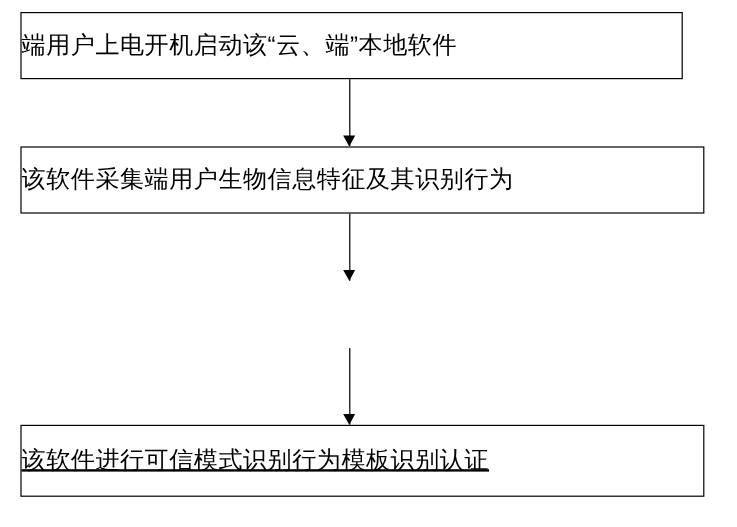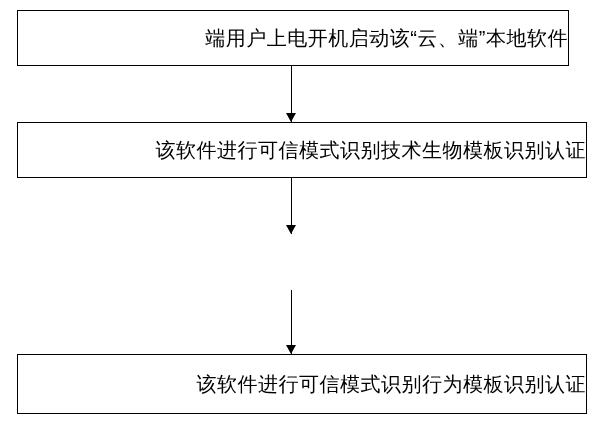--- a/index.html
+++ b/index.html
@@ -19,33 +19,33 @@
     width: 614px;
     height: 439px;
   }
   .node {
     position: absolute;
     box-sizing: border-box;
     border: 1.5px solid #000000;
     background: #ffffff;
     display: flex;
     align-items: center;
-    justify-content: flex-end;
+    justify-content: flex-start;
     text-align: center;
     color: #000000;
     font-size: 20px;
     line-height: 1.2;
     letter-spacing: 0.5px;
     white-space: nowrap;
   }
   
   .node-1 { left: 17px;  top: 10px;  width: 552px; height: 56px; }
   .node-2 { left: 17px;  top: 122px; width: 570px; height: 56px; }
   .node-3 { left: 6px;   top: 234px; width: 592px; height: 56px; }
-  .node-4 { left: 17px;  top: 354px; width: 570px; height: 60px; }
+  .node-4 { left: 17px;  top: 354px; width: 570px; height: 60px; text-decoration: underline; }
 
   
   .connector {
     position: absolute;
     width: 0;
     border-left: 1.5px solid #000000;
   }
   .conn-1 { left: 291px; top: 66px;  height: 56px; }
   .conn-2 { left: 291px; top: 178px; height: 56px; }
   .conn-3 { left: 291px; top: 290px; height: 64px; }
@@ -68,21 +68,21 @@
 <div class="flowchart">
 
   <div class="node node-1">
     <span>端用户上电开机启动该“云、端”本地软件</span>
   </div>
 
   <div class="connector conn-1"></div>
   <div class="arrowhead arrow-1"></div>
 
   <div class="node node-2">
-    <span>该软件进行可信模式识别技术生物模板识别认证</span>
+    <span>该软件采集端用户生物信息特征及其识别行为</span>
   </div>
 
   <div class="connector conn-2"></div>
   <div class="arrowhead arrow-2"></div>
 
 
   <div class="connector conn-3"></div>
   <div class="arrowhead arrow-3"></div>
 
   <div class="node node-4">

